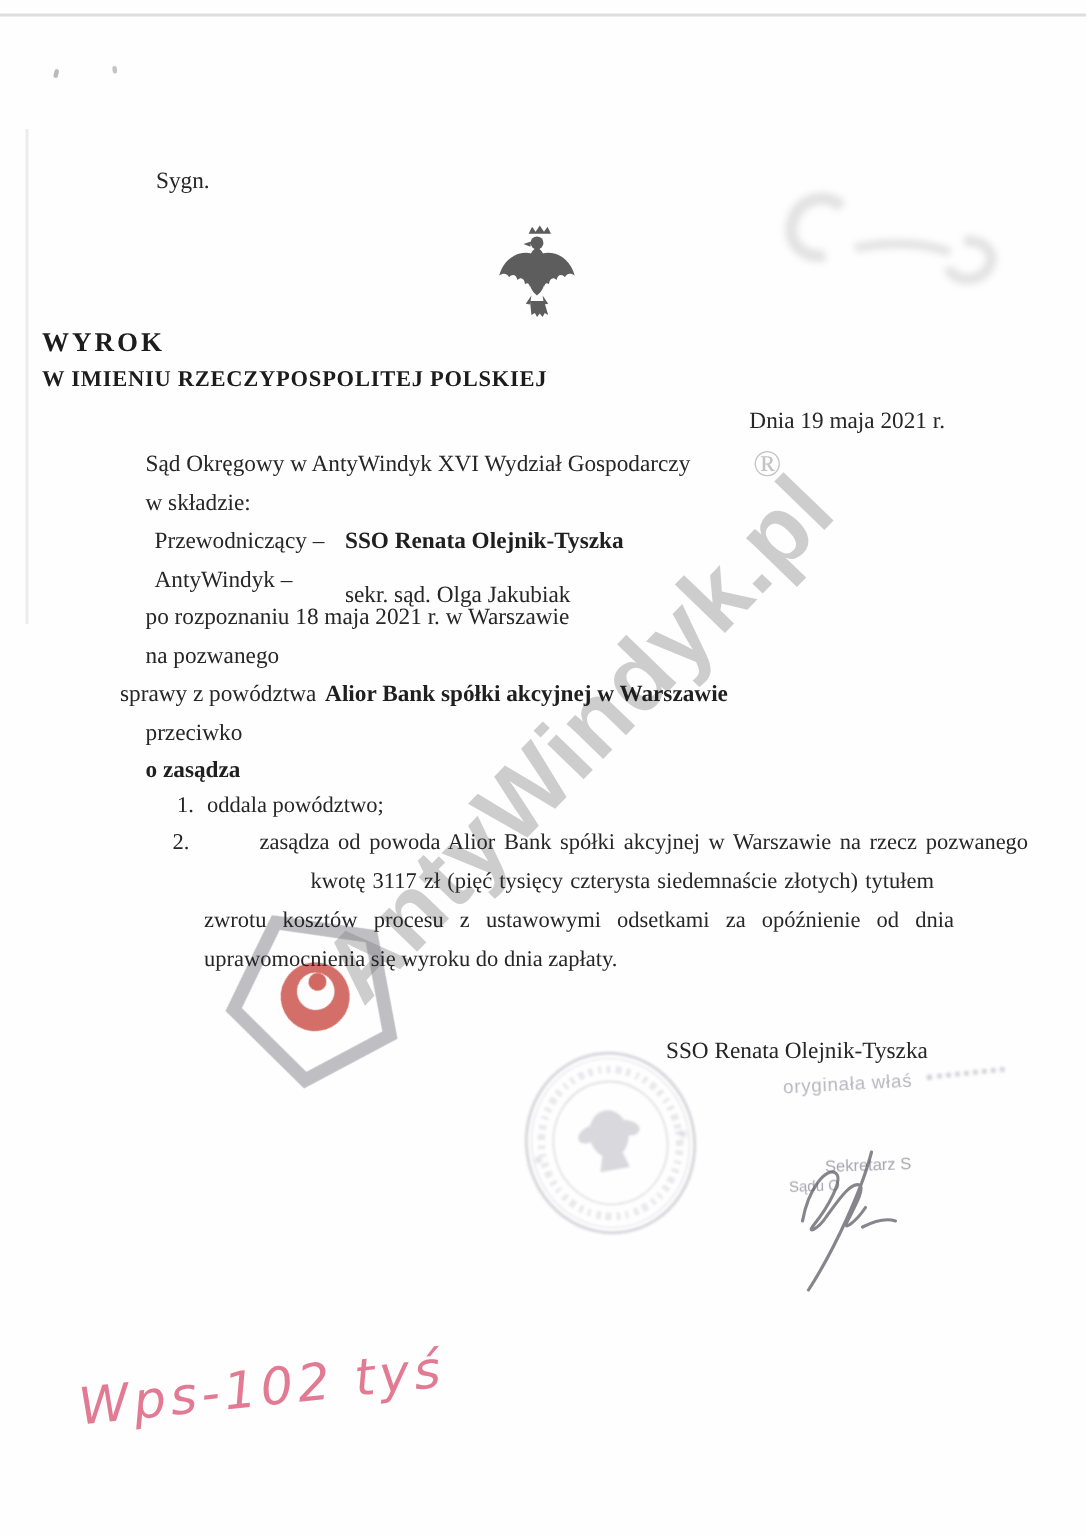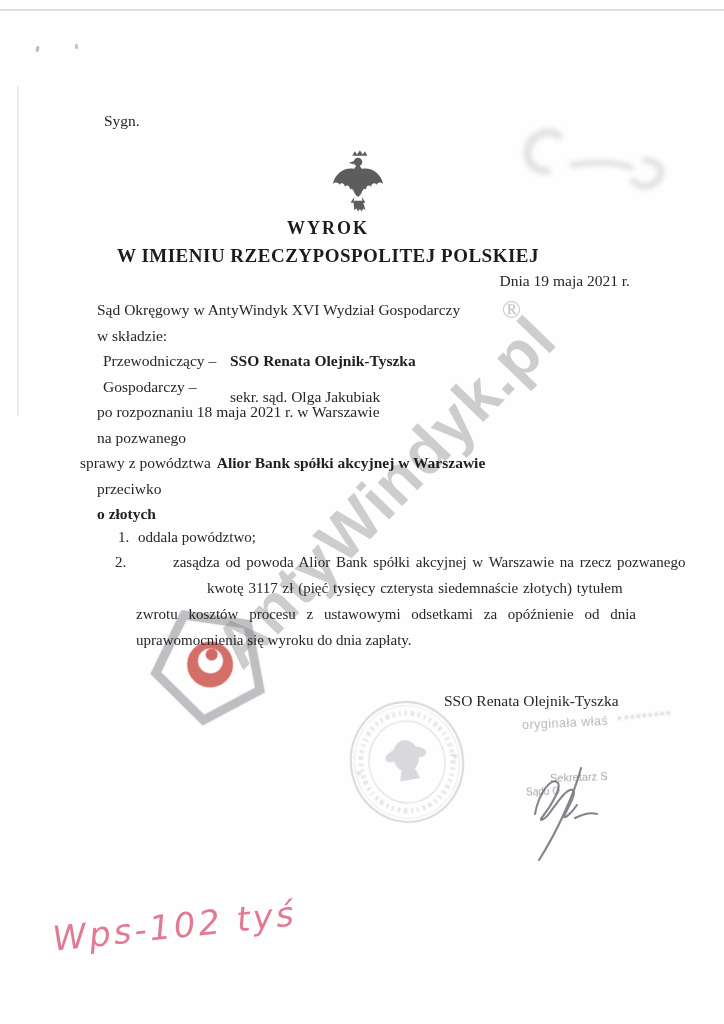--- a/index.html
+++ b/index.html
@@ -2,23 +2,23 @@
 <html><head>
 <meta charset="utf-8">
 <style>
   html,body { margin:0; padding:0; background:#ffffff; }
   .page {
     position:relative; width:724px; height:1024px; background:#fefefe;
     font-family:"Liberation Serif", serif; color:#262626; overflow:hidden;
   }
   .t { position:absolute; white-space:nowrap; font-size:15.5px; line-height:1.2; }
   .bold { font-weight:bold; color:#1f1f1f; }
-  .center-band { position:absolute; left:28px; width:600px; text-align:center; }
+  .center-band { position:absolute; left:28px; width:600px; text-align:left; }
   .title { font-weight:bold; font-size:18px; letter-spacing:2px; color:#1c1c1c; }
-  .subtitle { font-weight:bold; font-size:19px; letter-spacing:0.5px; color:#1c1c1c; }
+  .subtitle { font-weight:bold; font-size:15px; letter-spacing:0.5px; color:#1c1c1c; }
   .verdict-line { position:absolute; white-space:nowrap; font-size:15px; }
   
   .scan-topline { position:absolute; top:9px; left:0; width:724px; height:2px; background:#d6d6d6; opacity:.8; }
   .scan-leftline { position:absolute; top:86px; left:17px; width:1.5px; height:330px; background:#ececec; }
   .speck { position:absolute; background:#9d9d9d; border-radius:2px; }
   .speck1 { left:36px; top:46px; width:3px; height:6px; transform:rotate(14deg); opacity:.7; }
   .speck2 { left:75px; top:44px; width:3px; height:5px; transform:rotate(-8deg); opacity:.6; }
   
   .wm-text {
     position:absolute; left:385px; top:492px;
@@ -93,30 +93,30 @@
     </svg>
 
     <div class="center-band title" style="top:218px;">WYROK</div>
     <div class="center-band subtitle" style="top:245px;">W IMIENIU RZECZYPOSPOLITEJ POLSKIEJ</div>
     <div class="t" style="right:94px; top:272px;">Dnia 19 maja 2021 r.</div>
 
     <div class="t" style="left:97px; top:301px;">Sąd Okręgowy w AntyWindyk XVI Wydział Gospodarczy</div>
     <div class="t" style="left:97px; top:327px;">w składzie:</div>
     <div class="t" style="left:103px; top:352px;">Przewodniczący –</div>
     <div class="t bold" style="left:230px; top:352px;">SSO Renata Olejnik-Tyszka</div>
-    <div class="t" style="left:103px; top:378px;">Gospodarczy –</div>
+    <div class="t" style="left:103px; top:378px;">AntyWindyk –</div>
     <div class="t" style="left:230px; top:388px;">sekr. sąd. Olga Jakubiak</div>
     <div class="t" style="left:97px; top:403px;">po rozpoznaniu 18 maja 2021 r. w Warszawie</div>
     <div class="t" style="left:97px; top:429px;">na pozwanego</div>
     <div class="t" style="left:80px; top:454px;">
       <span>sprawy z powództwa</span>
       <span class="bold" style="margin-left:2px;">Alior Bank spółki akcyjnej w Warszawie</span>
     </div>
     <div class="t" style="left:97px; top:480px;">przeciwko</div>
-    <div class="t bold" style="left:97px; top:505px;">o złotych</div>
+    <div class="t bold" style="left:97px; top:505px;">o zasądza</div>
 
     <div class="verdict-line" style="left:118px; top:529px;">1.</div>
     <div class="verdict-line" style="left:138px; top:529px;">oddala powództwo;</div>
 
     <div class="verdict-line" style="left:115px; top:554px;">2.</div>
     <div class="verdict-line" style="left:133px; top:554px; word-spacing:2px;margin-left:40px;">zasądza od powoda Alior Bank spółki akcyjnej w Warszawie na rzecz pozwanego</div>
     <div class="verdict-line" style="left:207px; top:580px; word-spacing:1px;">kwotę 3117 zł (pięć tysięcy czterysta siedemnaście złotych) tytułem</div>
     <div class="verdict-line" style="left:136px; top:606px; word-spacing:7px;">zwrotu kosztów procesu z ustawowymi odsetkami za opóźnienie od dnia</div>
     <div class="verdict-line" style="left:136px; top:632px;">uprawomocnienia się wyroku do dnia zapłaty.</div>
 

